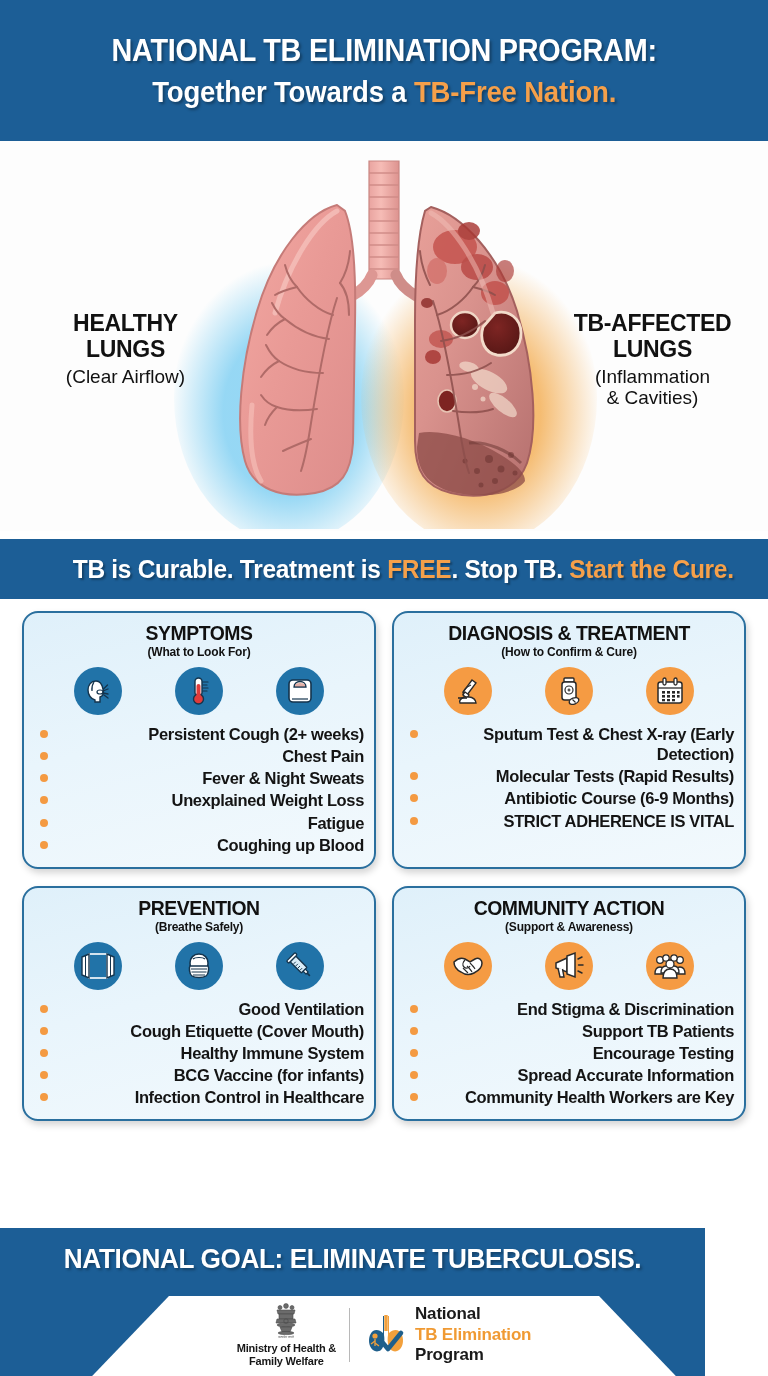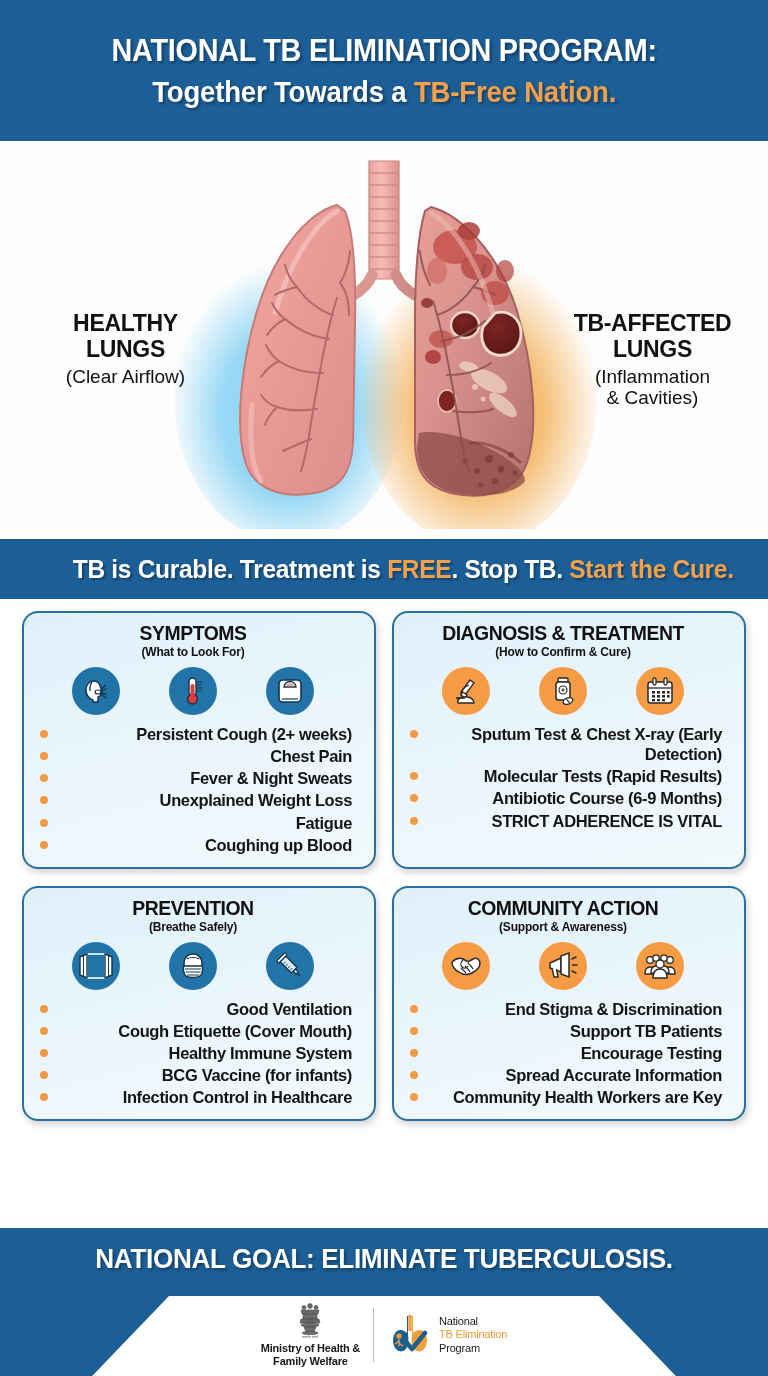--- a/index.html
+++ b/index.html
@@ -78,21 +78,21 @@
     width:768px;
     padding:12px 22px 0 22px;
     display:grid;
     grid-template-columns:1fr 1fr;
     gap:17px 16px;
   }
   .card {
     background:linear-gradient(165deg,#dff0fa 0%,#e9f5fc 45%,#f2f9fd 100%);
     border:2px solid #2a6f9e;
     border-radius:16px;
-    padding:10px 22px 10px 10px;
+    padding:10px 10px 10px 10px;
     box-shadow:2px 4px 7px rgba(0,0,0,.17);
     position:relative;
   }
   .card-title {
     text-align:center; font-size:20px; font-weight:bold; color:#111;
     letter-spacing:-.5px; line-height:1.05;
     transform:scaleX(.97);
   }
   .card-sub {
     text-align:center; font-size:12px; font-weight:bold; color:#111;
@@ -124,21 +124,21 @@
   ul.bullets li::before {
     content:"";
     position:absolute; left:2px; top:6px;
     width:8px; height:8px; border-radius:50%;
     background:#f49a42;
   }
 
   
   .footer {
     position:absolute; left:0; bottom:0;
-    width:768px; height:148px;
+    width:705px; height:148px;
     background:#1c5e96;
   }
   .footer-goal {
     text-align:center; color:#ffffff;
     font-size:27px; font-weight:bold;
     letter-spacing:-.4px;
     padding-top:16px;
     text-shadow:2px 2px 3px rgba(0,0,0,.32);
     transform:scaleX(.97);
     white-space:nowrap;
@@ -153,21 +153,21 @@
     display:flex; align-items:center; justify-content:center; gap:13px;
   }
   .moh-block { display:flex; flex-direction:column; align-items:center; }
   .moh-text {
     font-size:11px; font-weight:bold; color:#171717; text-align:center;
     line-height:1.22; margin-top:2px; letter-spacing:-.2px;
   }
   .logo-divider { width:1px; height:54px; background:#b8b8b8; }
   .ntep-block { display:flex; align-items:center; gap:6px; }
   .ntep-text { line-height:1.2; }
-  .ntep-text div { font-size:11px; font-weight:normal; letter-spacing:-.2px; }
+  .ntep-text div { font-size:17px; font-weight:bold; letter-spacing:-.2px; }
   .ntep-l1 { color:#1a1a1a; }
   .ntep-l2 { color:#f09a33;text-align:right; }
   .ntep-l3 { color:#1a1a1a; }
 </style>
 </head>
 <body>
 
 <div class="header">
   <div class="header-line1">NATIONAL TB ELIMINATION PROGRAM:</div>
   <div class="header-line2">

